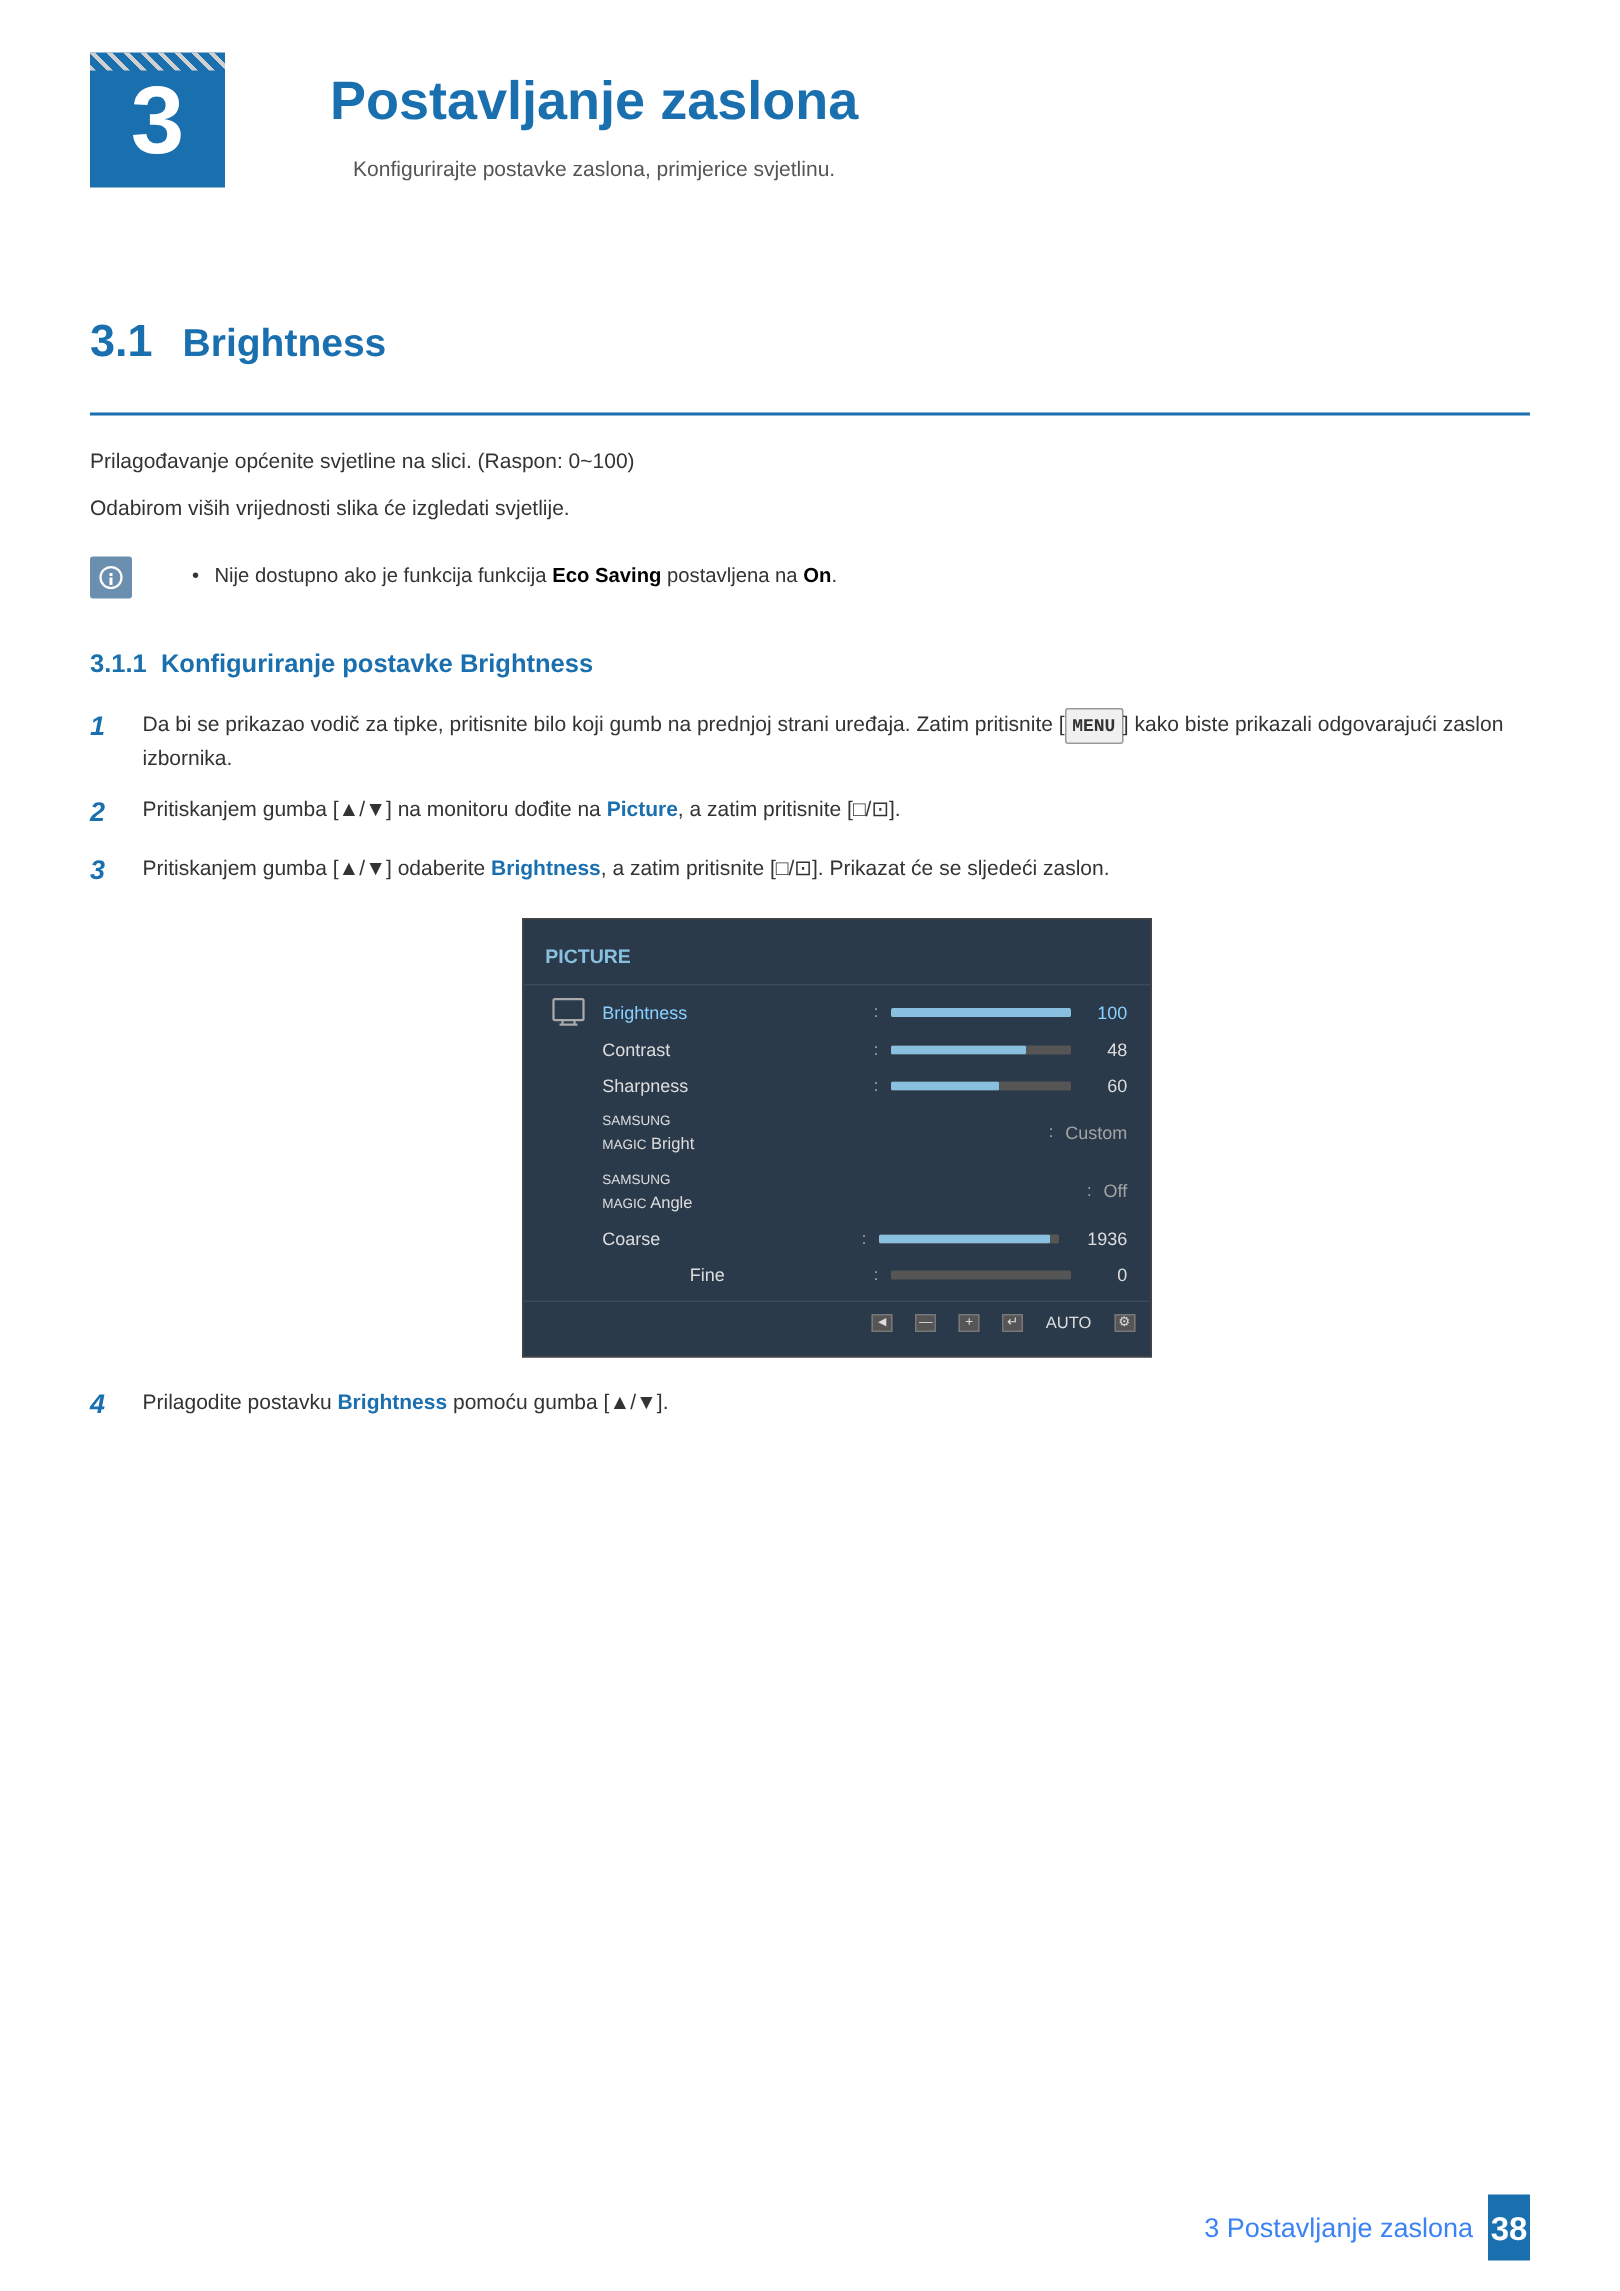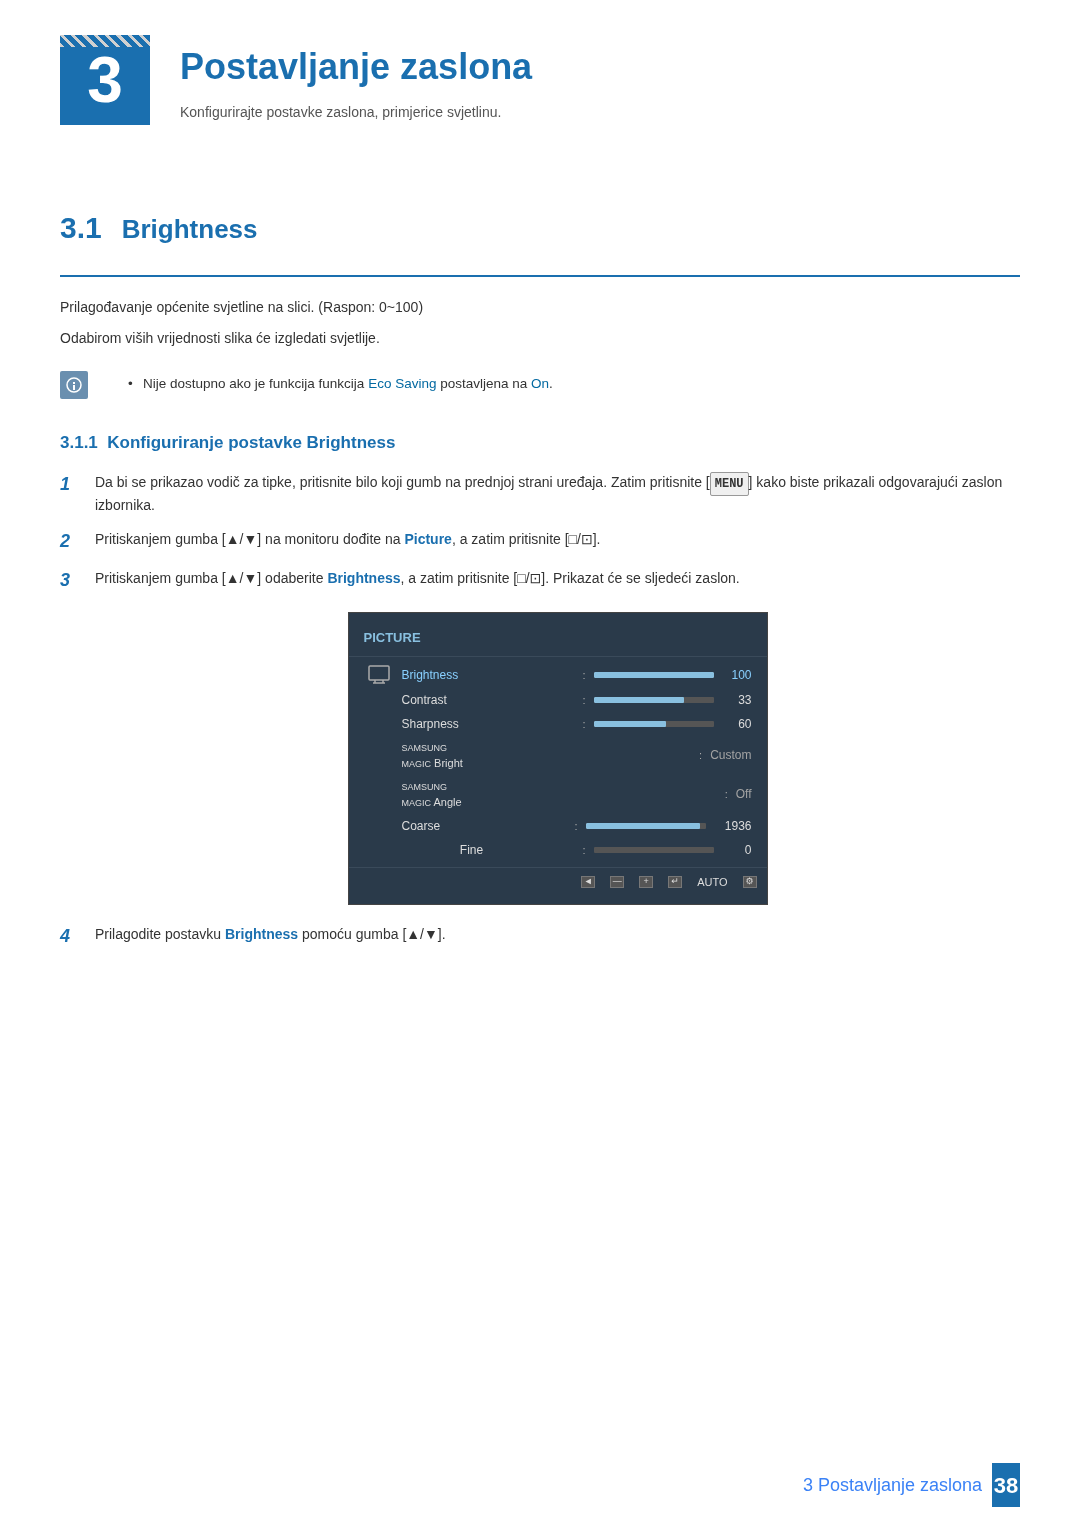--- a/index.html
+++ b/index.html
@@ -48,32 +48,34 @@
         45deg,
         #d0d0d0 0px,
         #d0d0d0 3px,
         transparent 3px,
         transparent 8px
       );
     }
 
     .chapter-title-area {
       padding-top: 10px;
+      margin-left: 40px;
     }
 
     .chapter-title {
       font-size: 36px;
       font-weight: bold;
       color: #1a6faf;
       margin-bottom: 8px;
     }
 
     .chapter-subtitle {
       font-size: 14px;
       color: #555;
+      text-align: center;
     }
 
     
     .main-content {
       padding: 30px 60px 80px 60px;
     }
 
     
     .section-header {
       display: flex;
@@ -153,22 +155,22 @@
     .text-bold {
       font-weight: bold;
     }
 
     .text-blue {
       color: #1a6faf;
       font-weight: bold;
     }
 
     .text-green {
-      color: #0369a1;
-      font-weight: normal;
+      color: #000000;
+      font-weight: bold;
     }
 
     
     .subsection-header {
       margin: 30px 0 15px 0;
     }
 
     .subsection-title {
       font-size: 17px;
       font-weight: bold;
@@ -470,21 +472,21 @@
           <div class="menu-item">
             <div style="display:flex;align-items:center;gap:8px;">
               <div class="menu-icon-column"></div>
               <span class="item-label">Contrast</span>
             </div>
             <div class="item-bar-area">
               <span style="color:#aaa;font-size:11px;">:</span>
               <div class="progress-bar-container">
                 <div class="progress-bar-fill" style="width:75%;"></div>
               </div>
-              <span class="menu-value">33</span>
+              <span class="menu-value">48</span>
             </div>
           </div>
 
           <div class="menu-item">
             <div style="display:flex;align-items:center;gap:8px;">
               <div class="menu-icon-column"></div>
               <span class="item-label">Sharpness</span>
             </div>
             <div class="item-bar-area">
               <span style="color:#aaa;font-size:11px;">:</span>

